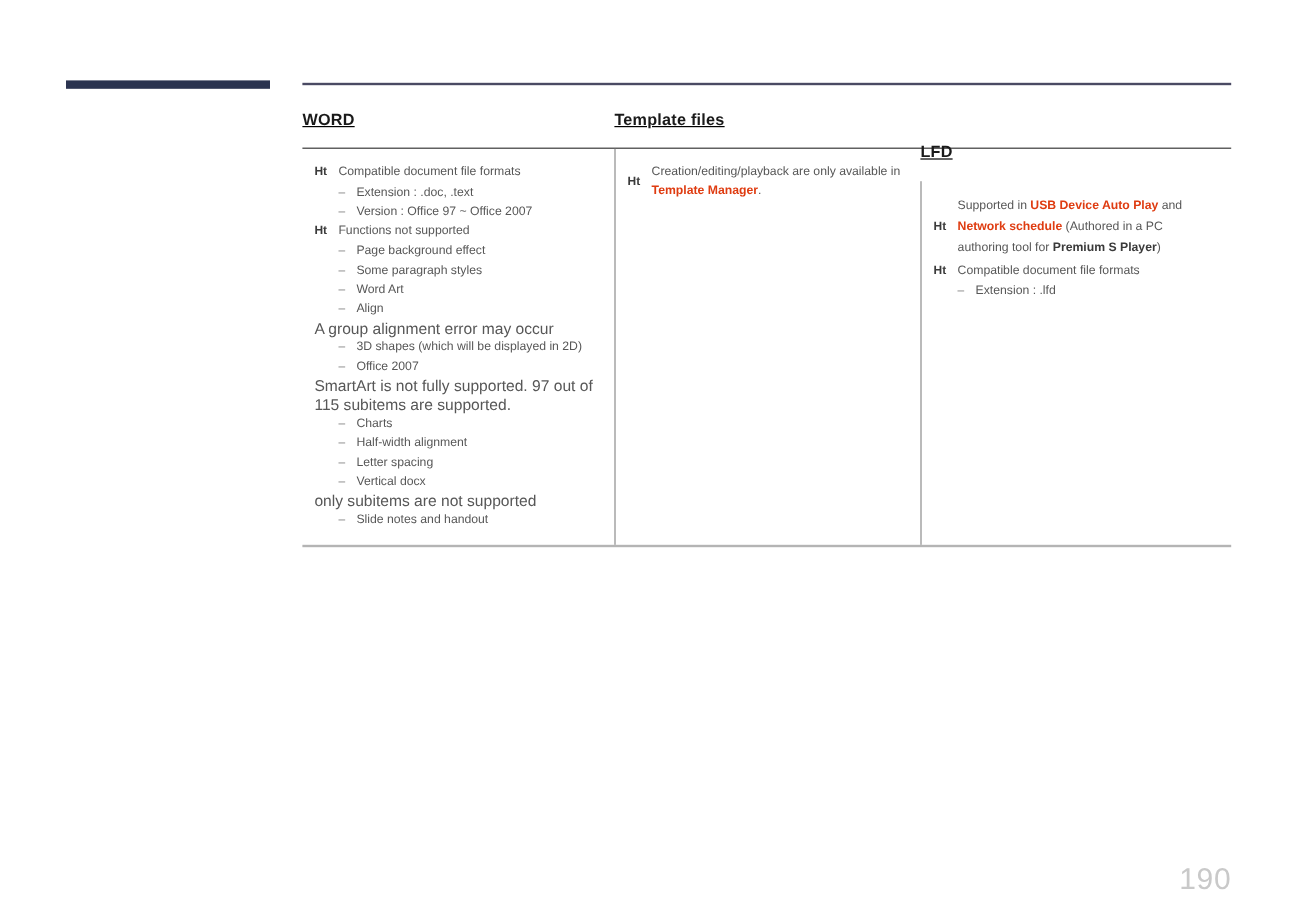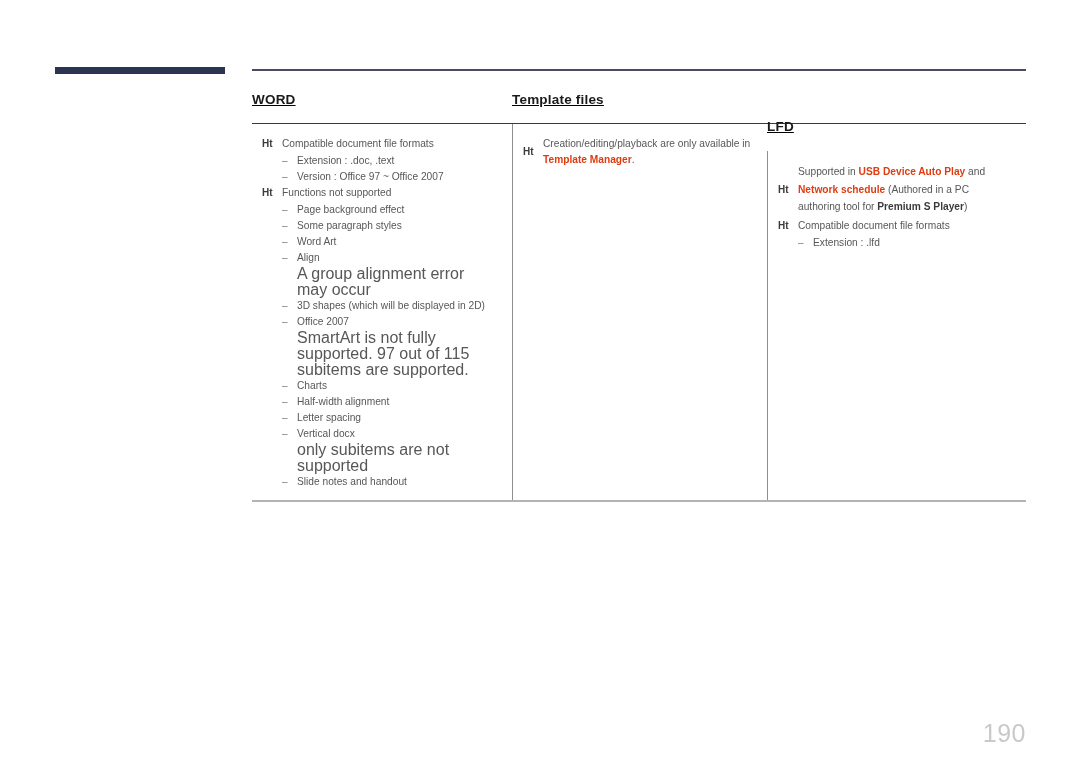--- a/index.html
+++ b/index.html
@@ -122,22 +122,21 @@
     color: #7d7d7d;
     line-height: 16px;
   }
   .sub-text {
     font-size: 10.2px;
     color: #575757;
     line-height: 16px;
     flex: 1;
   }
   .sub-note {
-    margin-left: 35px;
-    font-size: 16px;
+    font-size: 13px;
     color: #575757;
     line-height: 16px;
   }
 
   .hl { color: #df3c11; font-weight: bold; }
   .bk { color: #3a3a3a; font-weight: bold; }
 
   .notice-text {
     font-size: 10.2px;
     color: #575757;

